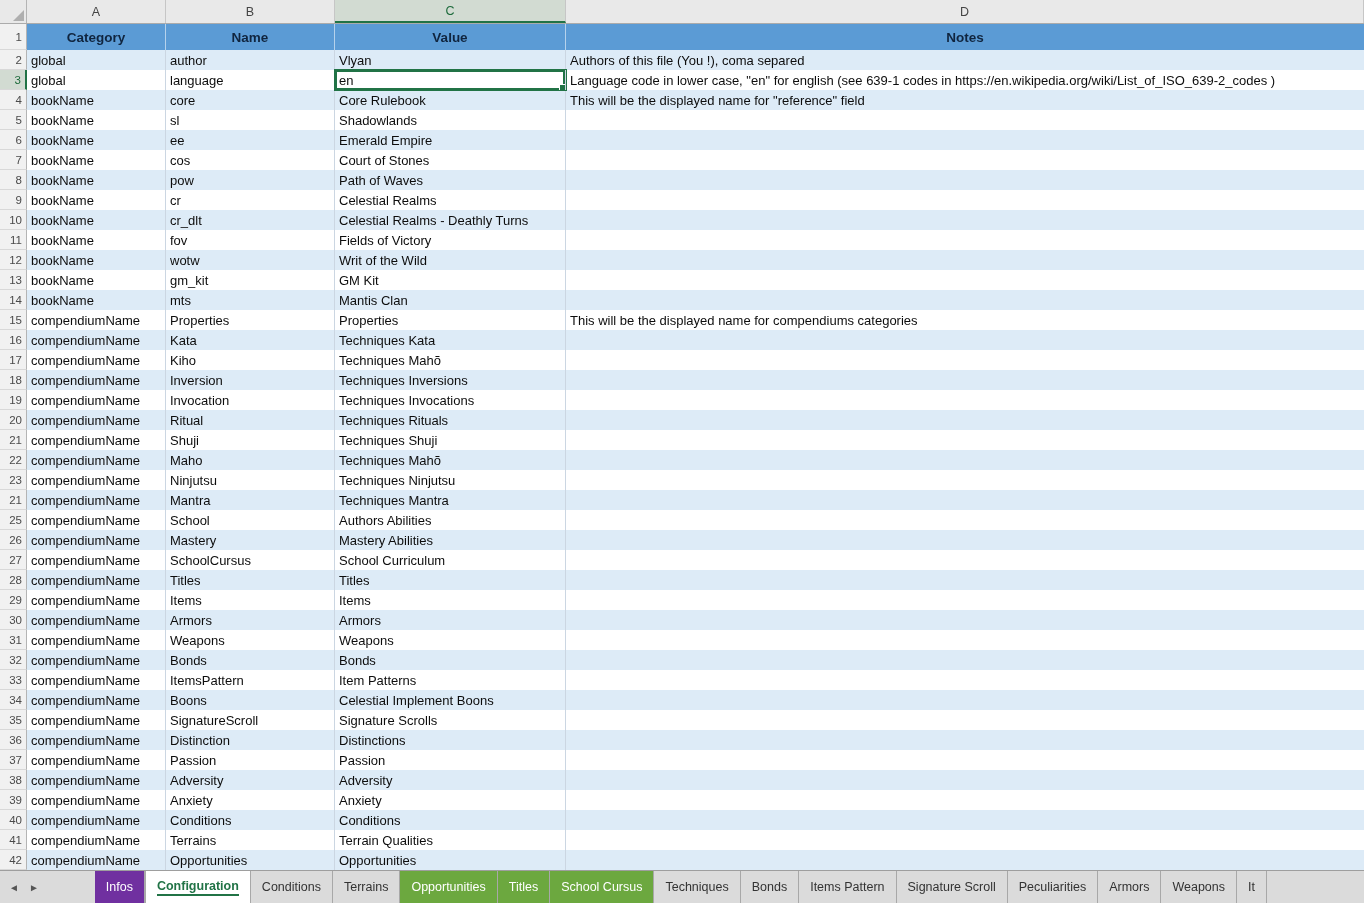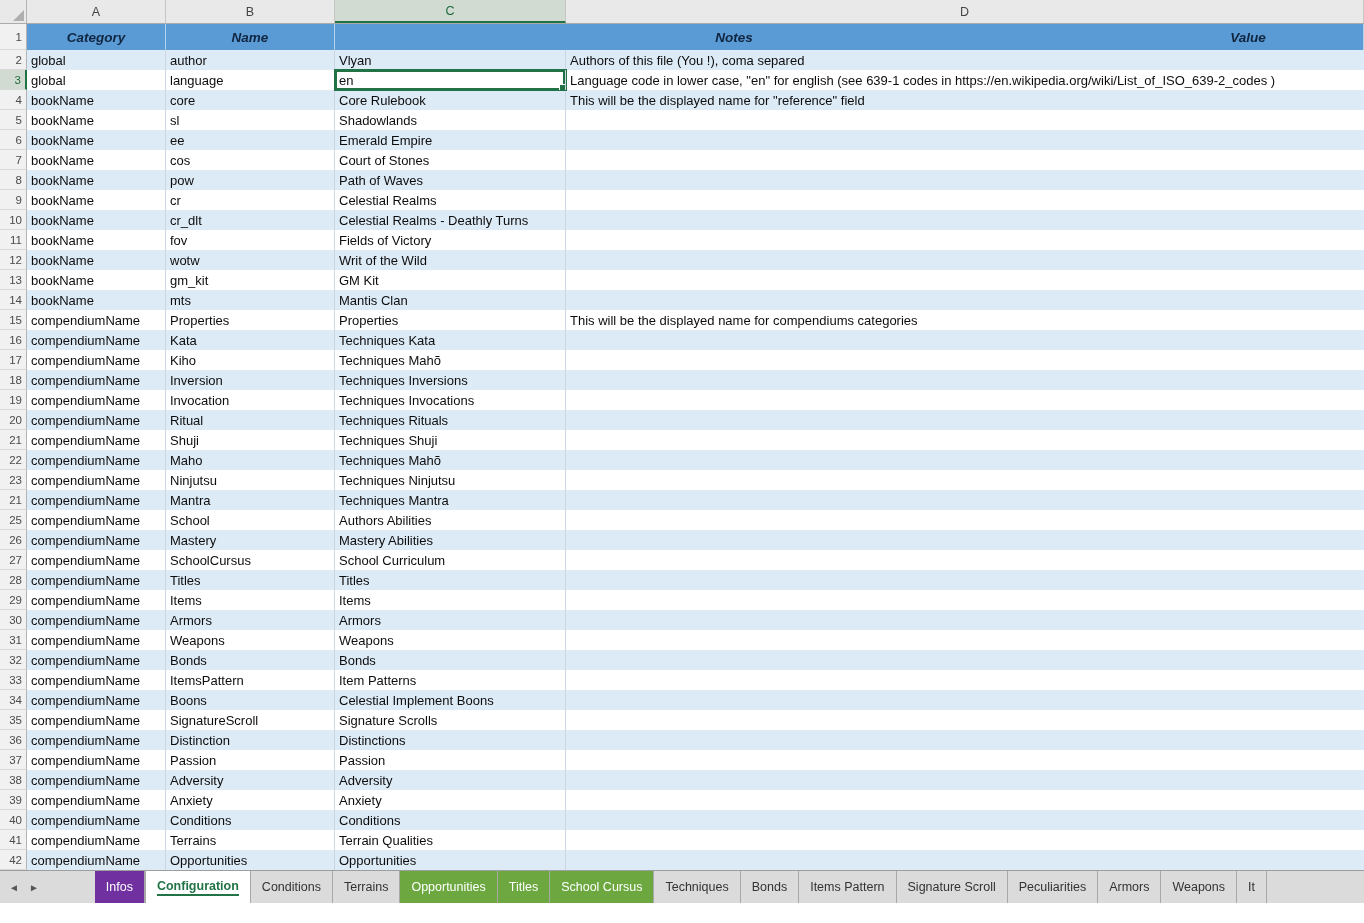--- a/index.html
+++ b/index.html
@@ -25,21 +25,21 @@
   
   #grid { flex:none; }
   .row { display:flex; height:20px; flex:none; }
   .row.header-row { height:26px; }
   .rowhead { width:27px; flex:none; display:flex; align-items:center; justify-content:flex-end;
              padding-right:4px; font-size:11.5px; color:#4A4A4A; background:#F1F1F1;
              border-right:1px solid #B4B4B4; border-bottom:1px solid #D8D8D8; }
   .rowhead.sel { background:#D2DBD2; color:#1E6B3C; border-right:2px solid #217346; }
 
   .hcell { display:flex; align-items:center; justify-content:center; font-weight:bold; font-size:13.5px;
-           color:#10253F; background:#5B9BD5; border-right:1px solid rgba(255,255,255,0.55);font-style:italic; }
+           color:#10253F; background:#5B9BD5; border-right:1px solid rgba(255,255,255,0.55); }
   .hcell.w3 { border-right:none; }
 
   .cell { display:flex; align-items:center; padding:0 4px; font-size:13px; color:#0D0D0D;
           white-space:nowrap; overflow:hidden; position:relative; }
   .cell.bordered { border-right:1px solid #CBD6E2; }
   .row.band .cell { background:#DDEBF7; }
   .row.plain .cell { background:#FFFFFF; }
 
   .cell.active-cell { box-shadow: inset 0 0 0 2px #217346, 0 0 0 1px #217346; z-index:2;text-align:center; }
   .cell.active-cell::after { content:""; position:absolute; right:-2px; bottom:-2px; width:6px; height:6px;
@@ -76,22 +76,22 @@
         <div class="colhead w2 sel">C</div>
         <div class="colhead w3">D</div>
       </span>
   </div>
 
   <div id="grid">
       <div class="row header-row">
         <div class="rowhead">1</div>
         <div class="hcell w0">Category</div>
         <div class="hcell w1">Name</div>
+        <div class="hcell w2">Value</div>
         <div class="hcell w3">Notes</div>
-        <div class="hcell w2">Value</div>
       </div>
       <div class="row band">
         <div class="rowhead">2</div>
         <div class="cell w0 bordered">global</div>
         <div class="cell w1 bordered">author</div>
         <div class="cell w2 bordered">Vlyan</div>
         <div class="cell w3">Authors of this file (You !), coma separed</div>
       </div>
       <div class="row plain">
         <div class="rowhead sel">3</div>

